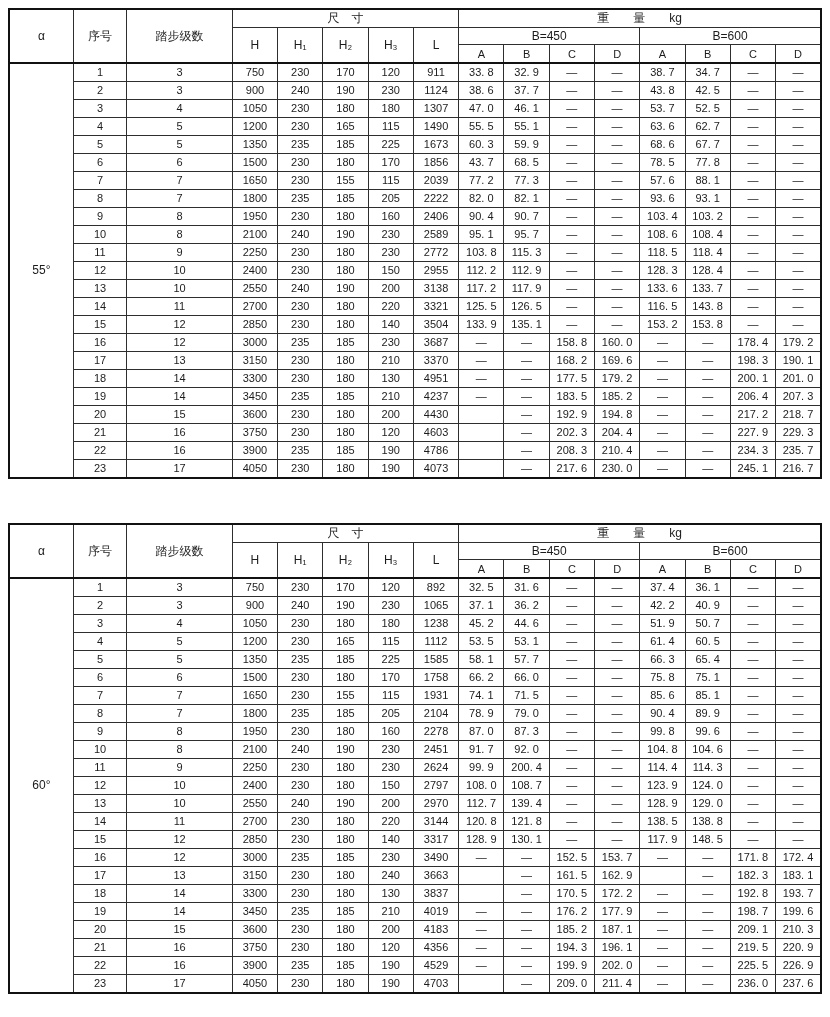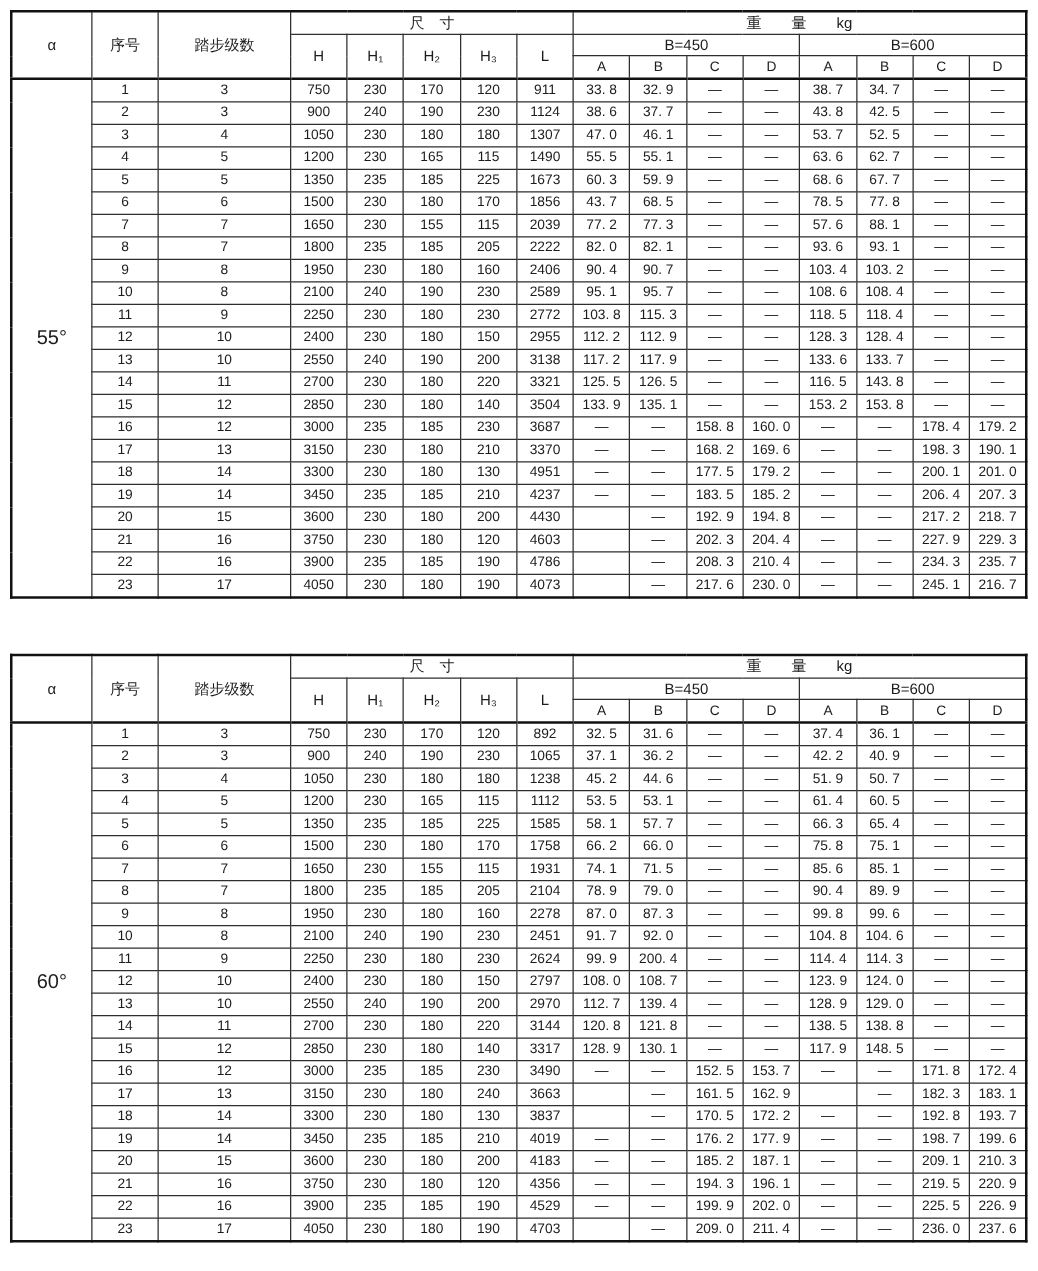--- a/index.html
+++ b/index.html
@@ -33,21 +33,21 @@
   }
   thead tr.hr1 th { height:16px; }
   thead tr.hr2 th { height:16px; }
   thead tr.hr3 th { height:17px; font-size:11px; }
   thead tr.hr3 th, thead th.bottom-edge { border-bottom:2px solid #111; }
   tbody td {
     font-size:11px;
     height:17px;
     line-height:17px;
   }
-  td.alpha-cell { font-size:16px; }
+  td.alpha-cell { font-size:12px; }
   col.c-alpha { width:64px; }
   col.c-serial { width:53px; }
   col.c-steps { width:105px; }
   col.c-dim { width:45px; }
   col.c-wt { width:45px; }
 </style>
 </head>
 <body>
 
 <div class="sheet">

